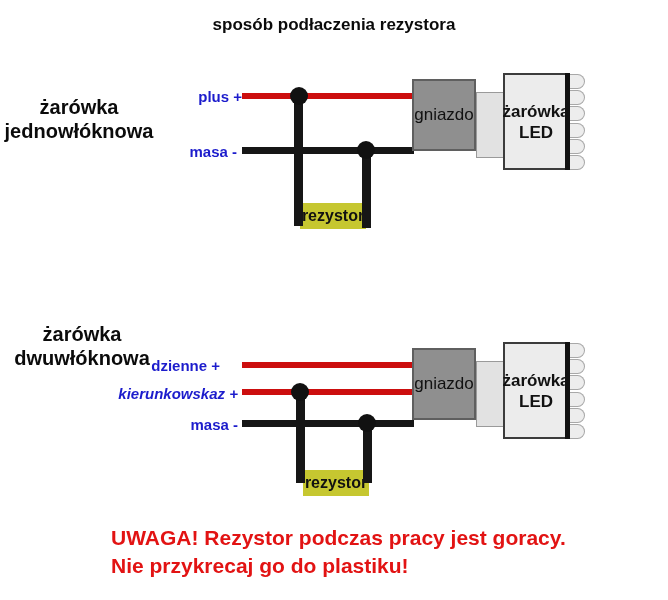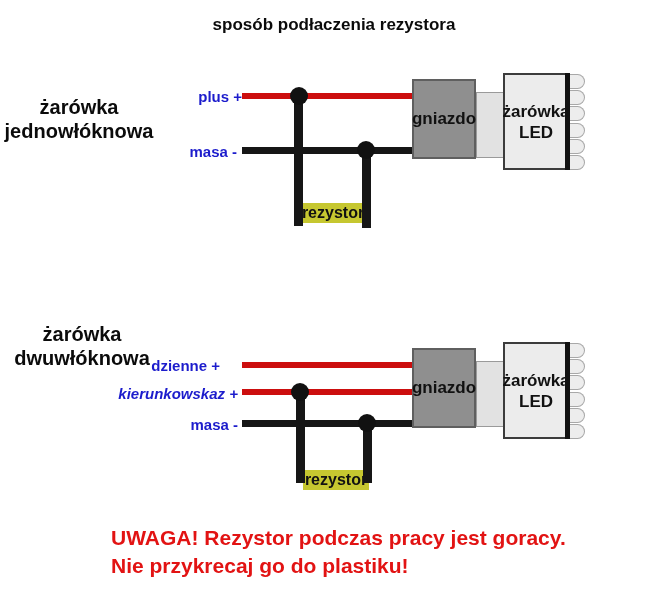--- a/index.html
+++ b/index.html
@@ -16,28 +16,28 @@
     text-align:center;font-size:20px;font-weight:bold;color:#0b0b0b;line-height:24px;
   }
   .wire-label{
     font-size:15px;font-weight:bold;color:#1c1ccc;white-space:nowrap;
   }
   .wire-red{height:6px;background:#cc0e0e;z-index:1;}
   .wire-black{height:7px;background:#161616;z-index:1;}
   .vline{width:9px;background:#161616;z-index:4;}
   .dot{width:18px;height:18px;border-radius:50%;background:#111111;z-index:5;}
   .resistor{
-    width:66px;height:20px;background:#c6c730;z-index:3;
+    width:66px;height:26px;background:#c6c730;z-index:3;
     display:flex;align-items:center;justify-content:center;
     font-size:16px;font-weight:bold;color:#111111;
   }
   .socket{
-    width:64px;height:80px;background:#8f8f8f;border:2px solid #5f5f5f;box-sizing:border-box;
+    width:64px;height:72px;background:#8f8f8f;border:2px solid #5f5f5f;box-sizing:border-box;
     display:flex;align-items:center;justify-content:center;
-    font-size:17px;font-weight:bold;color:#111111;z-index:2;
+    font-size:17px;font-weight:normal;color:#111111;z-index:2;
   }
   .connector{
     width:28px;height:66px;background:#e2e2e2;border:1px solid #9a9a9a;box-sizing:border-box;z-index:1;
   }
   .bulb{
     width:66px;height:97px;background:#ececec;border:2px solid #3c3c3c;box-sizing:border-box;
     display:flex;flex-direction:column;align-items:center;justify-content:center;
     font-size:17px;font-weight:bold;color:#111111;line-height:21px;z-index:2;text-align:center;
   }
   .bulb-edge{width:5px;height:97px;background:#111111;z-index:4;}

